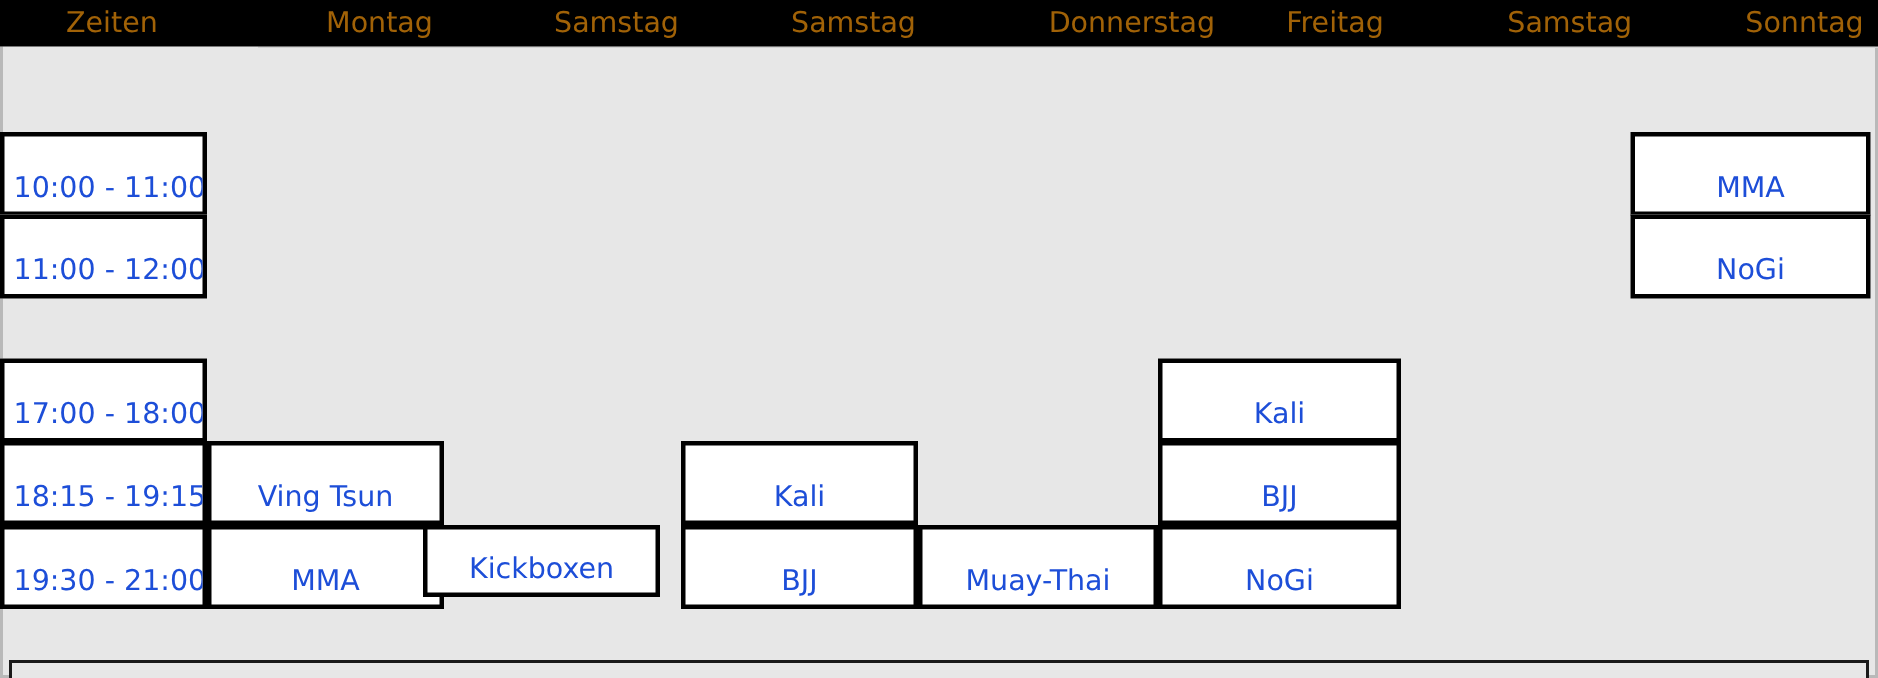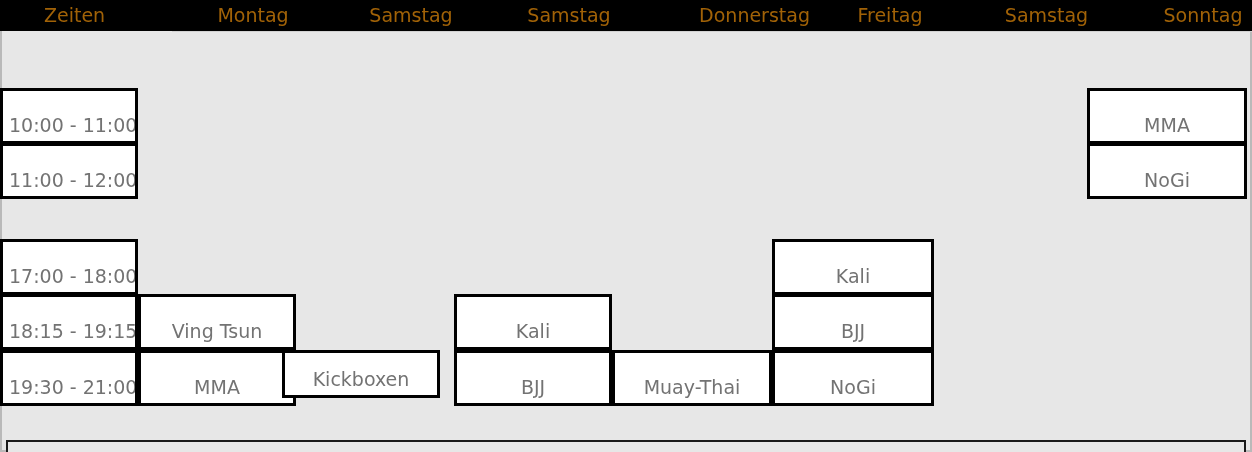--- a/index.html
+++ b/index.html
@@ -85,21 +85,21 @@
     box-sizing: border-box;
   }
 
   
   .cell {
     position: absolute;
     background: #ffffff;
     border: 3px solid #000000;
     box-sizing: border-box;
     font-size: 19px;
-    color: #737373;
+    color: #1d4ed8;
     display: flex;
     align-items: flex-end;
     justify-content: center;
     padding-bottom: 5px;
     white-space: nowrap;
     overflow: hidden;
     z-index: 3;
   }
   .cell.time {
     justify-content: flex-start;

